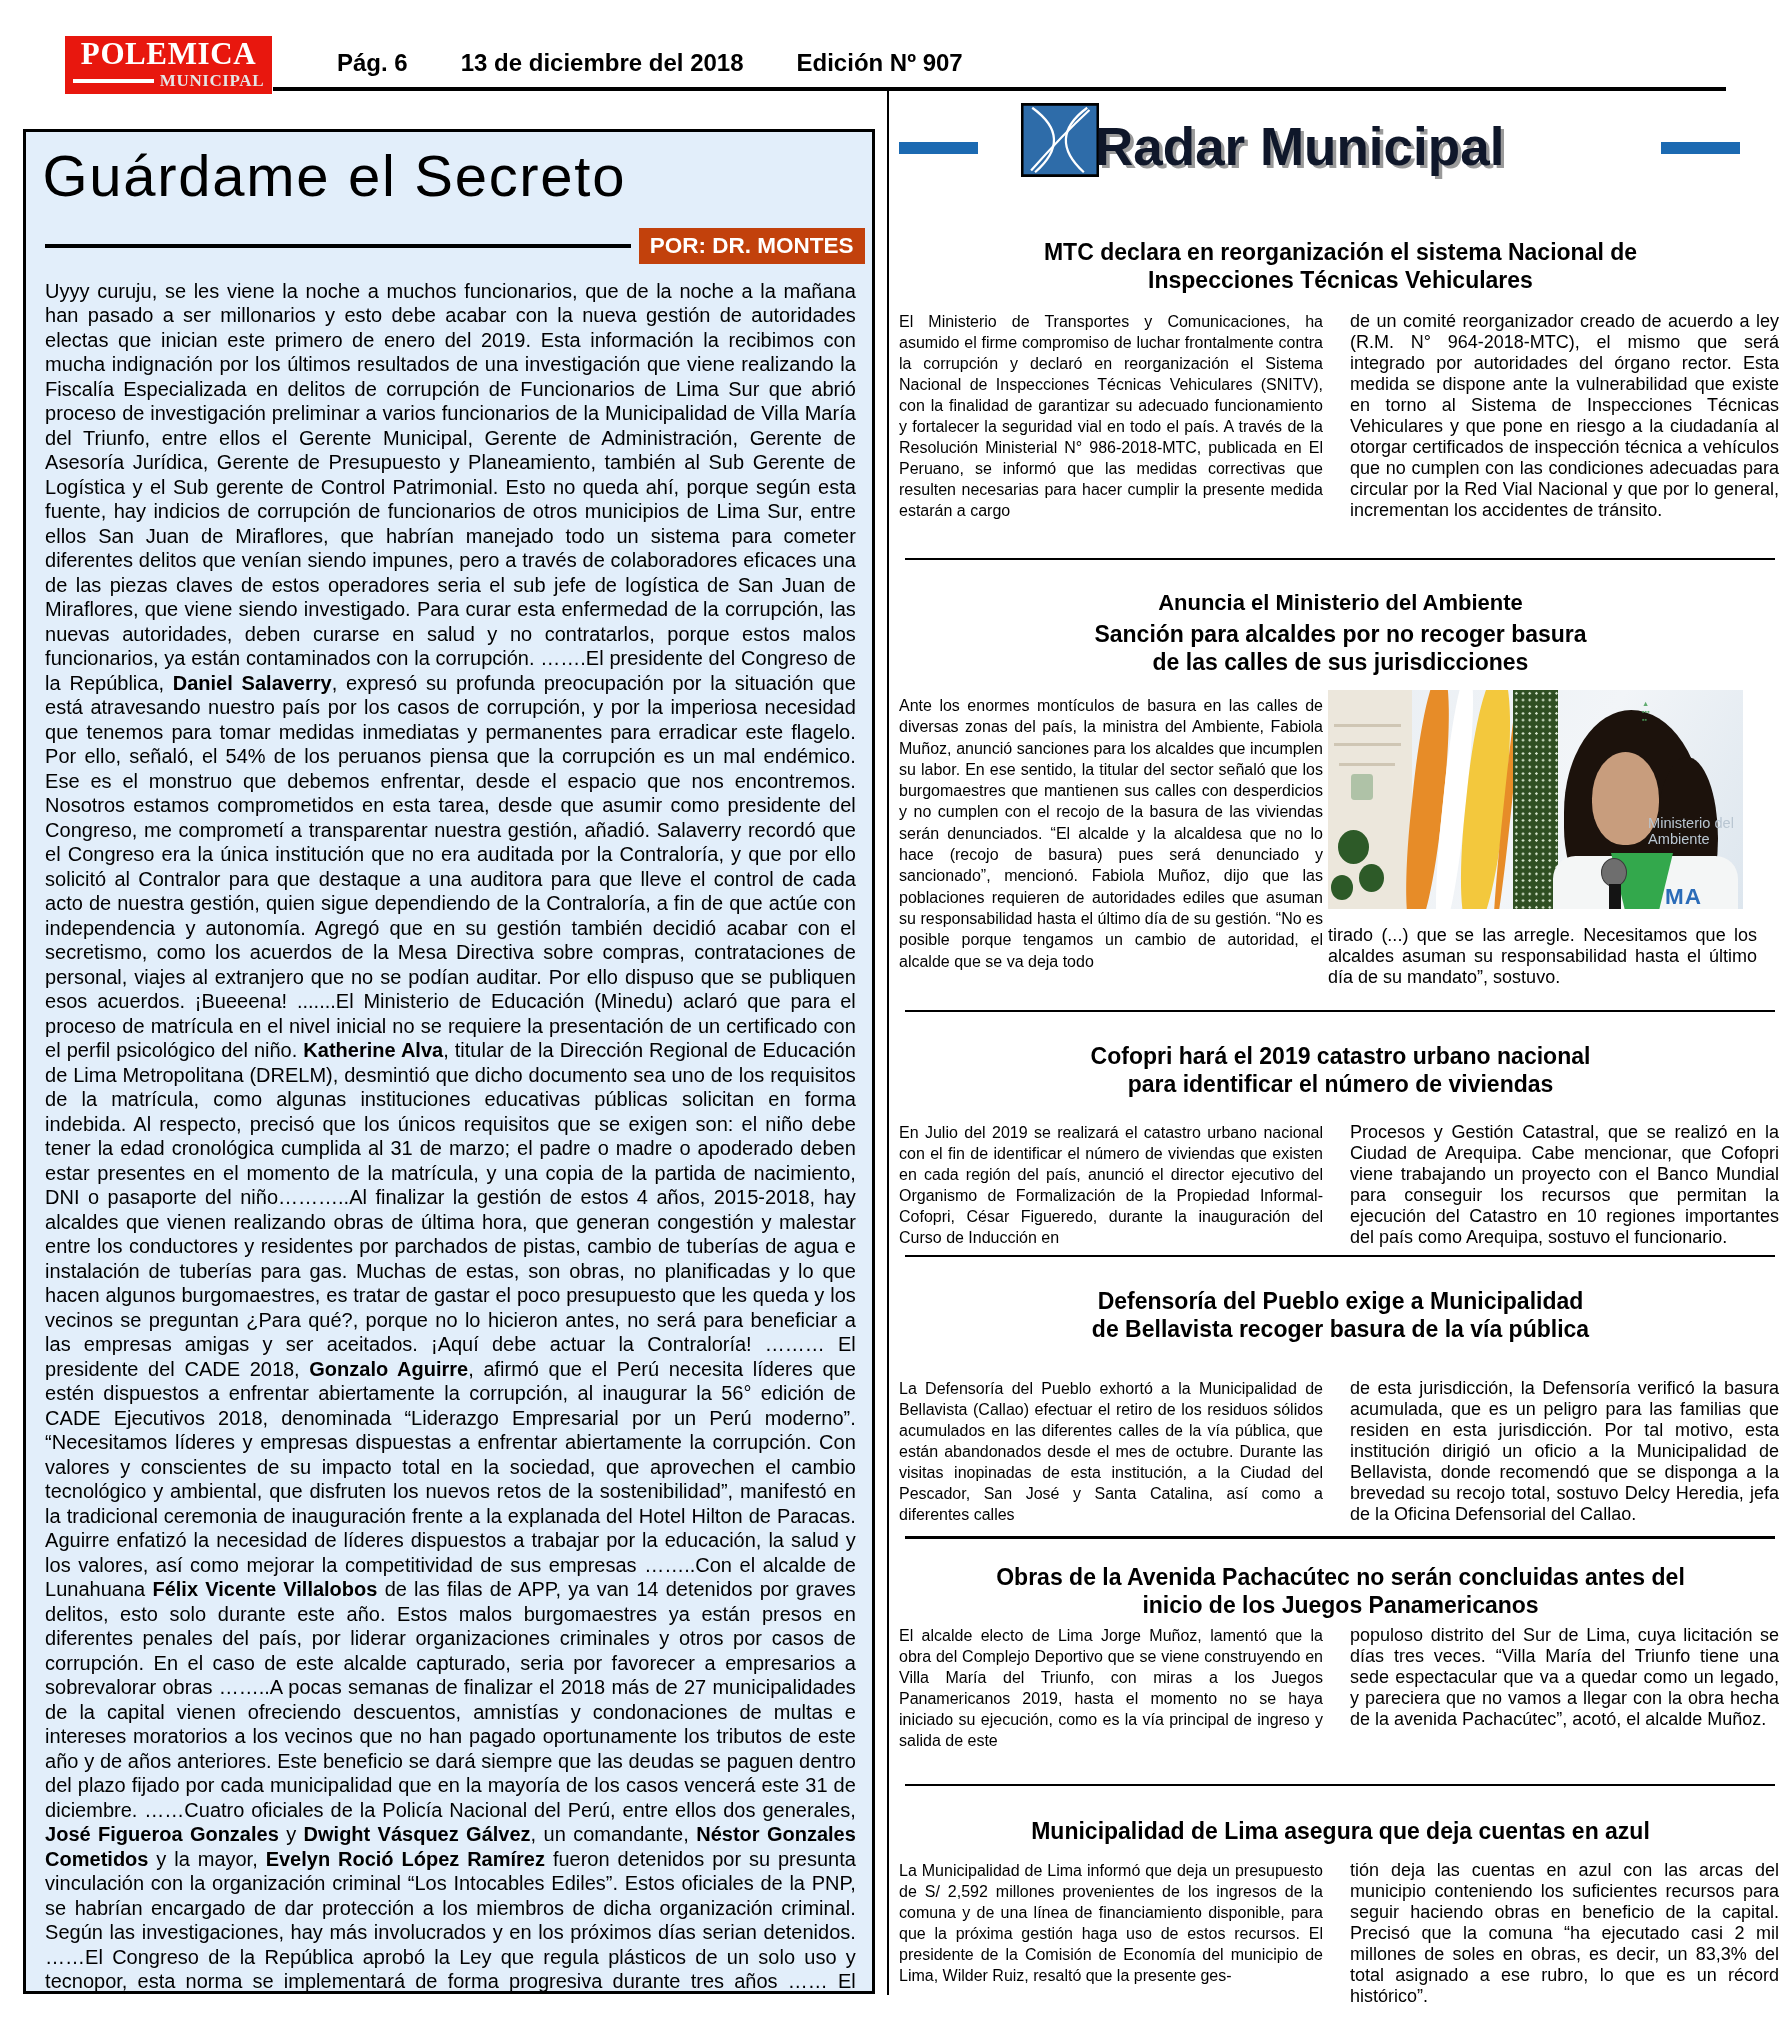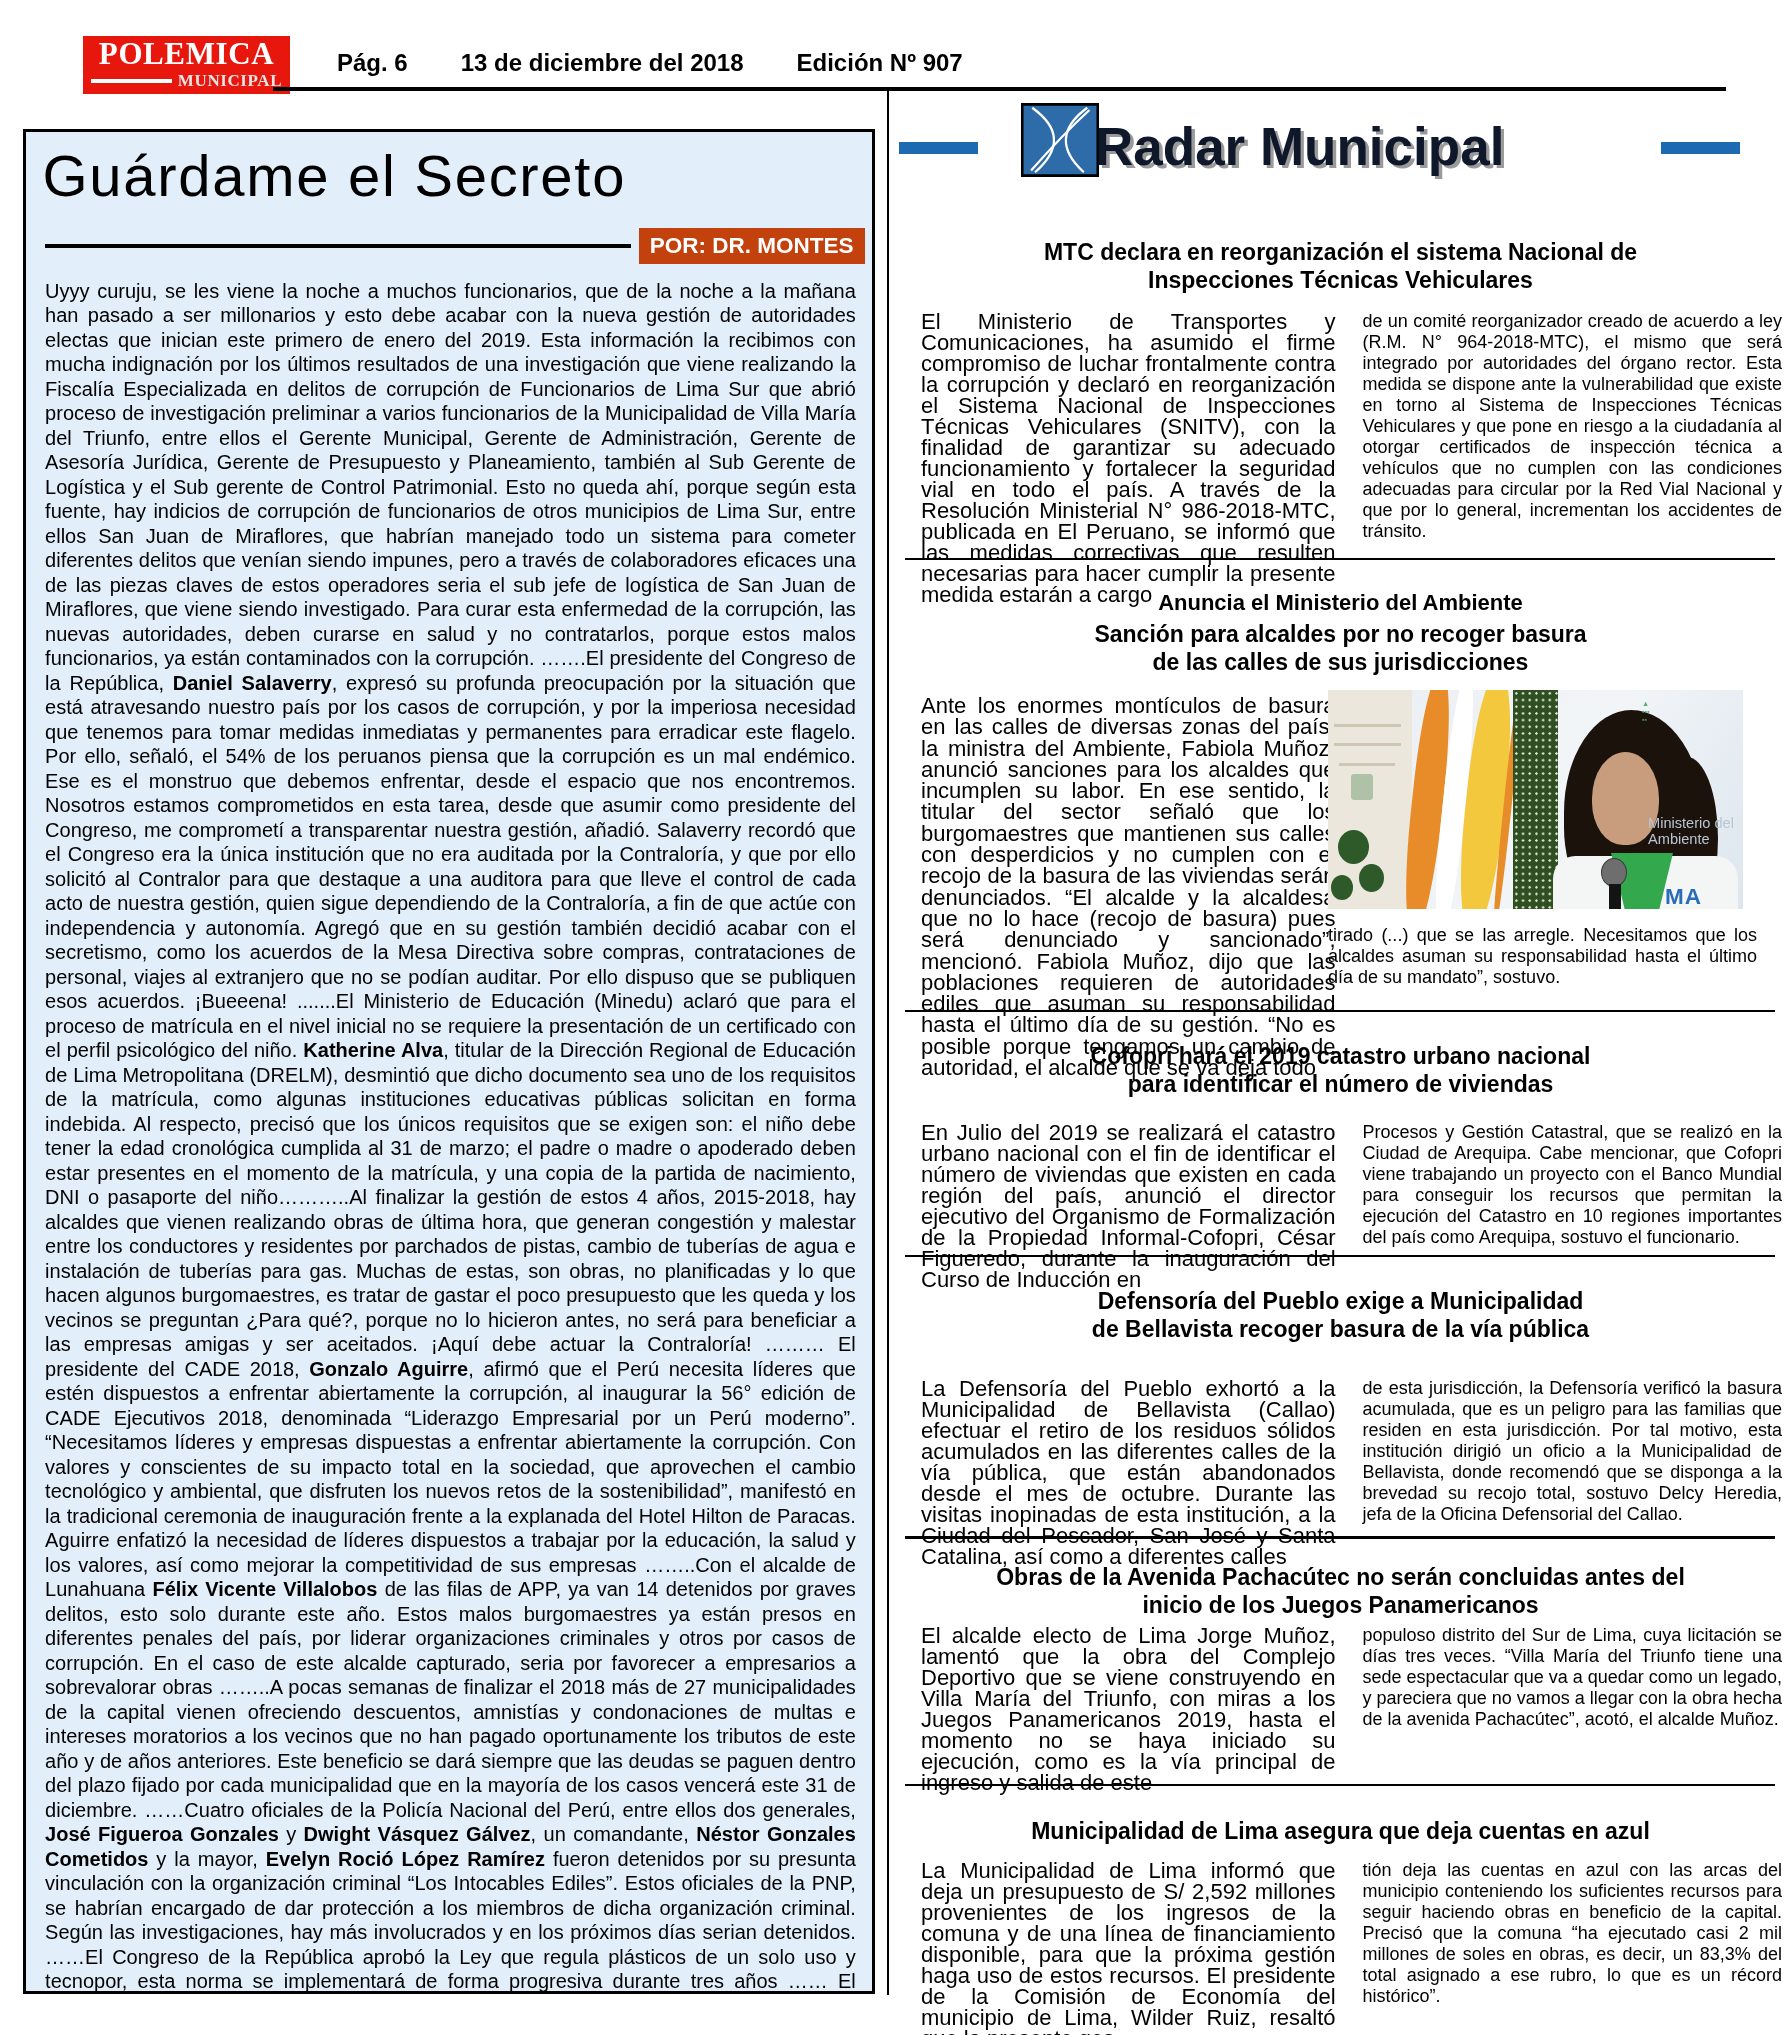--- a/index.html
+++ b/index.html
@@ -1,20 +1,20 @@
 <!DOCTYPE html>
 <html style="font-size:9px"><head>
 <meta charset="utf-8">
 <style>
   html,body{margin:0;padding:0;background:#ffffff;}
   body{font-family:"Liberation Sans",sans-serif;color:#000;}
   #page{position:relative;width:1790px;height:2035px;background:#fff;overflow:hidden;}
 
   
-  .logo{position:absolute;left:83px;top:36px;width:207px;height:58px;background:#e8170e;
+  .logo{position:absolute;left:65px;top:36px;width:207px;height:58px;background:#e8170e;
         display:flex;flex-direction:column;justify-content:center;padding:3.4px 7.9px;box-sizing:border-box;}
   .logo-title{font-family:"Liberation Serif",serif;font-weight:bold;color:#fff;font-size:31px;
               line-height:29px;letter-spacing:0.6px;text-align:center;}
   .logo-sub-row{display:flex;align-items:center;margin-top:2.2px;}
   .logo-dash{flex:1;height:3.9px;background:#fff;margin-right:5.6px;}
   .logo-subtitle{font-family:"Liberation Serif",serif;font-weight:bold;color:#e5e5e5;font-size:17px;letter-spacing:0.6px;}
   .head-info{position:absolute;left:337px;top:49px;display:flex;gap:53px;font-weight:bold;font-size:24px;}
   .head-rule{position:absolute;left:273px;top:87px;width:1453px;height:3.9px;background:#000;}
 
   
@@ -31,21 +31,21 @@
 
   
   .right-col{position:absolute;left:899px;top:93px;width:883px;height:1943px;}
   .radar-dash{position:absolute;width:79px;height:12.3px;background:#1c6ab2;}
   .radar-logo{position:absolute;left:122px;top:9.5px;width:78px;height:74px;}
   .radar-title{position:absolute;left:196px;top:22.5px;width:567px;text-align:left;font-size:53px;font-weight:bold;
                color:#0f172a;text-shadow:3.4px 3.4px 0 #9a9a9a;white-space:nowrap;}
   .headline{position:absolute;left:0;width:883px;text-align:center;font-weight:bold;font-size:23px;line-height:28px;white-space:pre-line;}
   .kicker{position:absolute;left:0;width:883px;text-align:center;font-weight:bold;font-size:22px;}
   .art-body{position:absolute;left:0;width:883px;display:flex;gap:27px;}
-  .colL{width:424px;font-size:22px;line-height:21px;text-align:justify;margin-left:22px;}
+  .colL{width:424px;font-size:16px;line-height:21px;text-align:justify;}
   .colR{width:429px;font-size:18px;line-height:21px;text-align:justify;}
   .h-div{position:absolute;left:5.6px;width:870px;height:1.7px;background:#000;}
 
   
   .photo{position:absolute;left:429px;top:597px;width:415px;height:219px;overflow:hidden;background:linear-gradient(120deg,#e9eef3 0%,#f2f5f8 55%,#dde6ee 100%);}
   .ph-building{position:absolute;left:0;top:0;width:84px;height:219px;background:#ece7dc;}
   .ph-bld-line{position:absolute;background:#cfc6b4;}
   .ph-leaf{position:absolute;background:#2d5a28;border-radius:50%;}
   .ph-band{position:absolute;top:-17px;height:258px;border-radius:45%;}
   .ph-dots{position:absolute;left:185px;top:0;width:45px;height:219px;background:#2f4f22;

